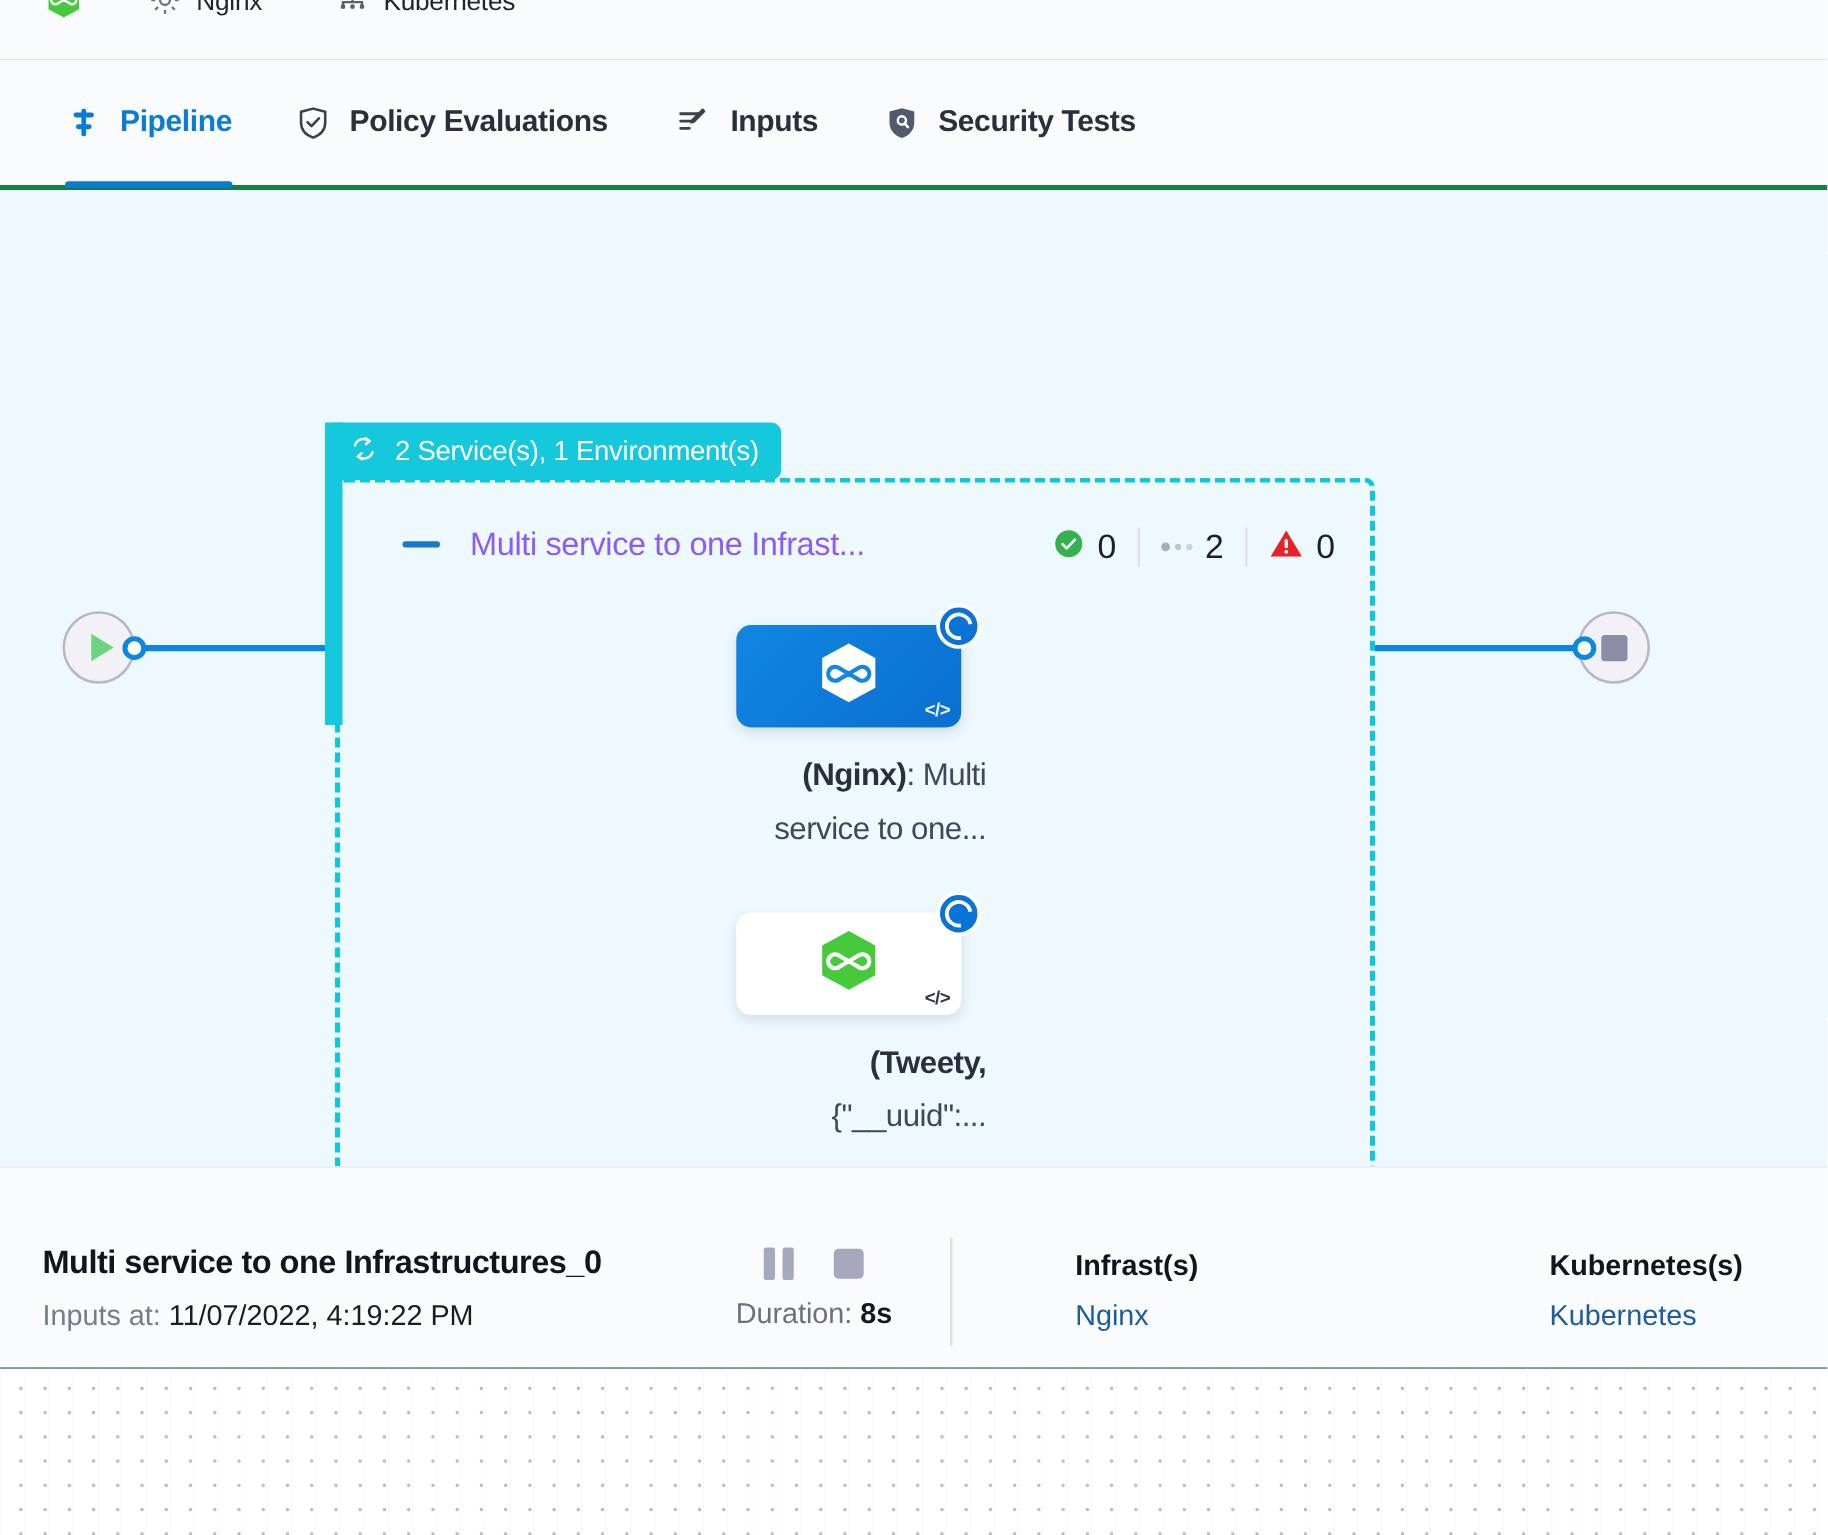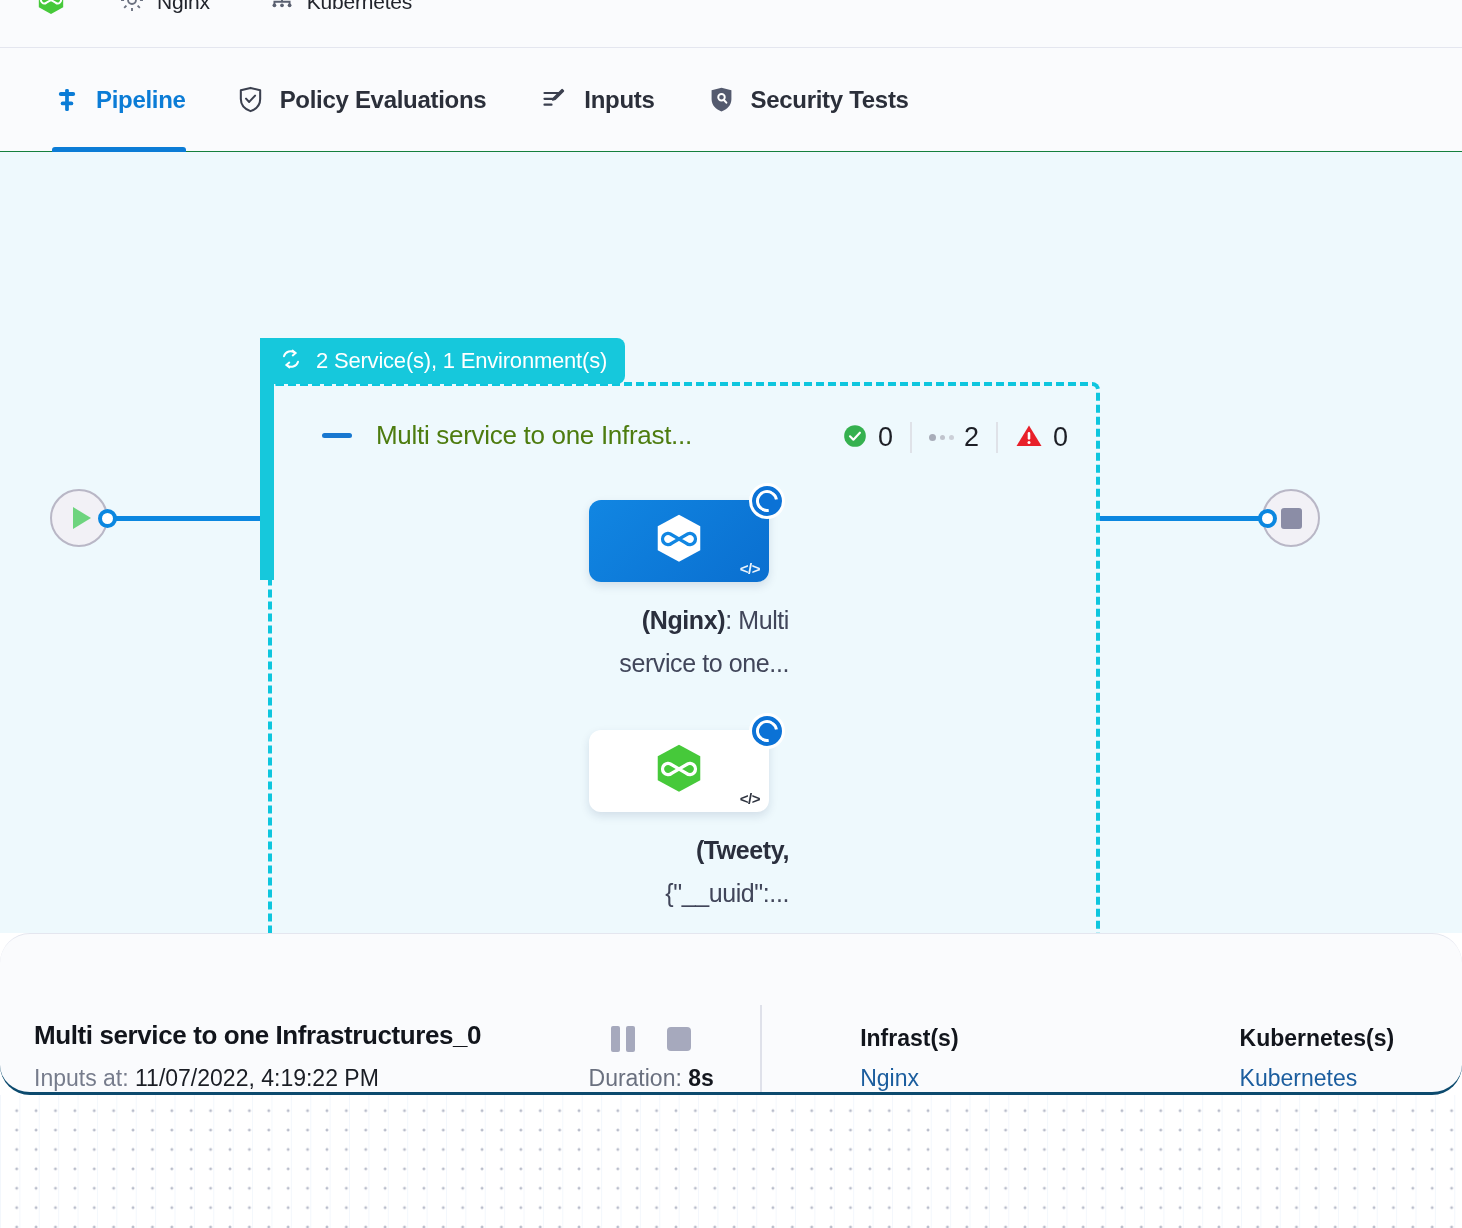--- a/index.html
+++ b/index.html
@@ -28,21 +28,21 @@
   .tchip-k8s  { margin-left: 58px; }
   .tchip-label {
     font-size: 21px; font-weight: 400; color: #21242c; letter-spacing: -0.2px;
     white-space: nowrap;
   }
 
   
   .tabbar {
     position: absolute; top: 48px; left: 0; width: 1462px; height: 104px;
     background: #fafbfd;
-    border-bottom: 1px solid #15803d;
+    border-bottom: 4px solid #15803d;
     display: flex; align-items: center;
   }
   .tab {
     display: flex; align-items: center; gap: 14px;
     height: 104px; position: relative;
     padding: 0 0px;
     cursor: pointer;
   }
   .tab-pipeline { margin-left: 52px; }
   .tab-inputs { margin-left: 54px; }
@@ -122,21 +122,21 @@
 
   .group-head {
     position: absolute; left: 322px; top: 268px;
     display: flex; align-items: center; gap: 0px; z-index: 5;
   }
   .collapse-dash {
     width: 30px; height: 5px; background: #1878d0; border-radius: 3px;
     flex: none; margin-right: 24px;
   }
   .group-title {
-    font-size: 26px; font-weight: 400; color: #4d7c0f;
+    font-size: 26px; font-weight: 400; color: #8b5cf6;
     letter-spacing: -0.3px; white-space: nowrap;
   }
   .counters {
     position: absolute; left: 842px; top: 270px;
     display: flex; align-items: center; z-index: 5;
   }
   .counter { display: flex; align-items: center; gap: 10px; padding: 0 17px; }
   .counter:first-child { padding-left: 0; }
   .counter:last-child { padding-right: 0; }
   .counter + .counter { border-left: 2px solid #dfe2e8; }
@@ -179,24 +179,23 @@
   .step-label {
     margin-top: 17px; width: 200px; text-align: right;
     font-size: 25px; line-height: 43px; color: #41465a; letter-spacing: -0.4px;
   }
   .step-label b { font-weight: 700; color: #2a2f3d; }
 
   
   .details {
     position: absolute; top: 933px; left: 0; width: 1462px; height: 162px;
     background: #fafbfd; border-top: 1px solid #e4e6ef;
-    border-bottom: 3px solid #0c4a6e;
-    display: flex; align-items: flex-end;
+    border-bottom: 1px solid #0c4a6e;
+    display: flex; align-items: center;
     overflow: hidden;
-    border-radius: 30px;
   }
   .d-main { margin-left: 34px; margin-top: 31px; }
   .d-title {
     font-size: 26px; font-weight: 700; color: #12151c; letter-spacing: -0.4px;
     white-space: nowrap;
   }
   .d-sub { margin-top: 14px; font-size: 23px; color: #1a1d24; white-space: nowrap; }
   .d-sub .muted { color: #767c8c; }
 
   .d-duration { margin-left: 81px; margin-top: 34px; text-align: center; width: 178px; }

